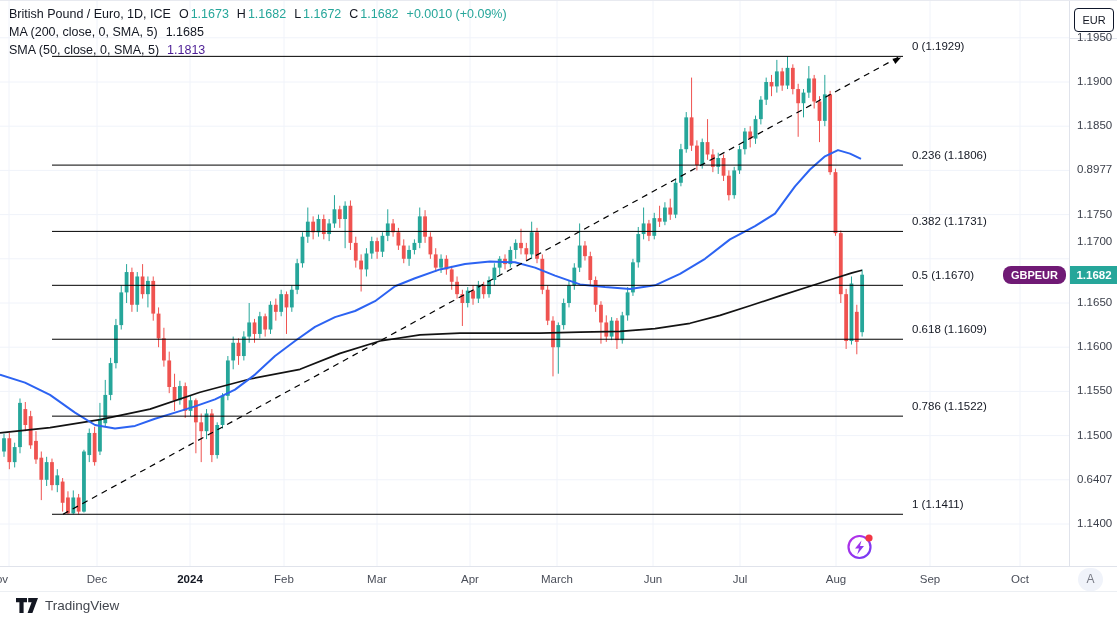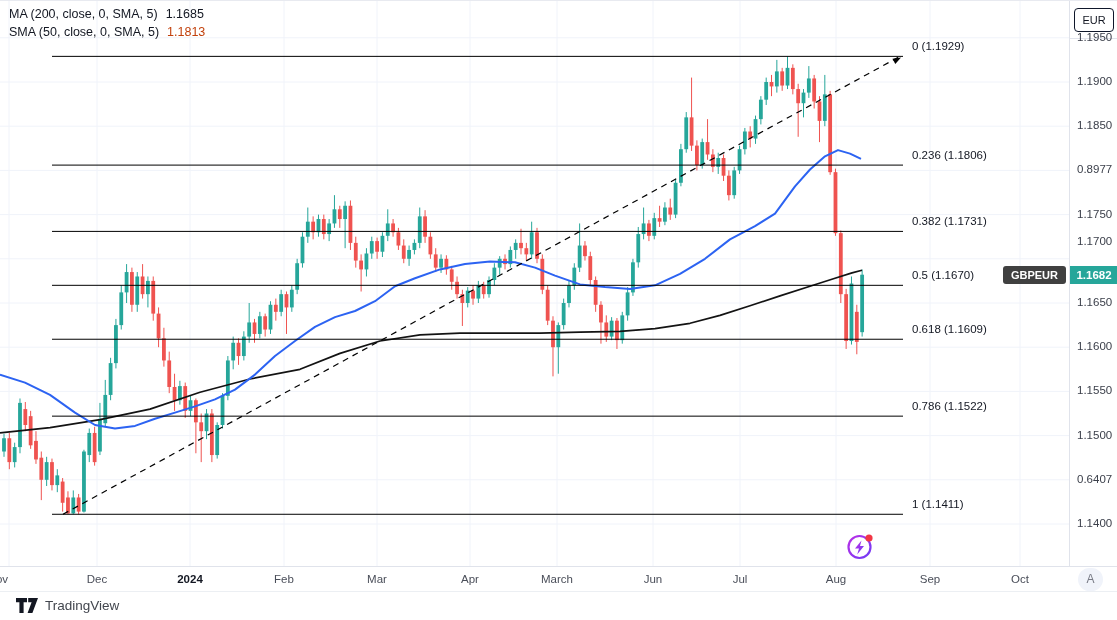--- a/index.html
+++ b/index.html
@@ -8,32 +8,32 @@
   .chart-wrap{position:absolute;left:0;top:0;width:1069px;height:565px;}
   svg{display:block;}
   
   .legend{position:absolute;left:9px;top:4px;font-size:12.5px;color:#131722;line-height:18px;white-space:nowrap;}
   .legend .row{height:18px;}
   .legend .title{font-weight:500;}
   .legend .k{margin-left:8px;color:#131722;}
   .legend .v{margin-left:2px;color:#26a69a;}
   .legend .chg{margin-left:8px;color:#26a69a;}
   .legend .ind-val{margin-left:8px;color:#131722;}
-  .legend .ind-val.blue{color:#c2410c;}
+  .legend .ind-val.blue{color:#4c1d95;}
   
   .price-axis{position:absolute;left:1069px;top:0;width:48px;height:590px;background:#fff;border-left:1px solid #e0e3eb;}
   .eur-chip{position:absolute;left:4px;top:7px;width:38px;height:22px;border:1px solid #0f172a;border-radius:4px;
             font-size:11px;color:#131722;text-align:center;line-height:22px;background:#fff;}
   .axis-sep{position:absolute;left:0;top:37px;width:48px;height:1px;background:#e0e3eb;}
   .pl{position:absolute;left:7px;font-size:11.5px;color:#3c404b;}
   .price-badge{position:absolute;left:0;width:48px;height:18px;background:#26a69a;color:#fff;
                font-size:11.5px;font-weight:600;line-height:18px;text-align:center;}
   
-  .symbol-badge{position:absolute;height:18px;background:#404040;color:#fff;font-size:11px;font-weight:700;
-                line-height:18px;padding:0 8px;border-radius:3px;right:3px;}
+  .symbol-badge{position:absolute;height:18px;background:#701a75;color:#fff;font-size:11px;font-weight:700;
+                line-height:18px;padding:0 8px;border-radius:8px;right:3px;}
   
   .time-axis{position:absolute;left:0;top:565px;width:1069px;height:25px;border-top:1px solid #e0e3eb;background:#fff;}
   .ml{position:absolute;top:6px;width:44px;margin-left:-22px;text-align:center;font-size:11.5px;color:#4a4e59;}
   .ml.year{font-weight:700;color:#131722;}
   .corner{position:absolute;left:1069px;top:565px;width:48px;height:25px;border-top:1px solid #e0e3eb;background:#fff;}
   .a-btn{position:absolute;left:9px;top:1px;width:25px;height:23px;border-radius:12px;background:#f0f3fa;
          color:#787b86;font-size:12px;text-align:center;line-height:23px;}
   
   .bottom-bar{position:absolute;left:0;top:590px;width:1117px;height:30px;background:#fff;border-top:1px solid #eceff3;}
   .brand{position:absolute;left:16px;top:6px;display:flex;align-items:center;}
@@ -417,20 +417,23 @@
           <text x="912" y="409.1520000000005" font-size="11.5" fill="#131722">0.786 (1.1522)</text>
           <line x1="52" y1="513.2759999999995" x2="903" y2="513.2759999999995" stroke="#000000" stroke-width="1"></line>
           <text x="912" y="507.2759999999995" font-size="11.5" fill="#131722">1 (1.1411)</text>
           <line x1="63" y1="513.2759999999995" x2="900" y2="55.363999999998896" stroke="#000000" stroke-width="1.2" stroke-dasharray="6 5"></line>
           <path d="M901 56.5 L892.5 57.7 L895.3 62.9 Z" fill="#000000"></path>
         </g>
       </svg>
 
     <div class="legend">
       <div class="row">
+        <span class="title">British Pound / Euro, 1D, ICE</span><span id="ohlc"><span class="k">O</span><span class="v">1.1673</span><span class="k">H</span><span class="v">1.1682</span><span class="k">L</span><span class="v">1.1672</span><span class="k">C</span><span class="v">1.1682</span></span><span class="chg">+0.0010 (+0.09%)</span>
+      </div>
+      <div class="row">
         <span>MA (200, close, 0, SMA, 5)</span><span class="ind-val">1.1685</span>
       </div>
       <div class="row">
         <span>SMA (50, close, 0, SMA, 5)</span><span class="ind-val blue">1.1813</span>
       </div>
     </div>
 
     <div class="symbol-badge" id="symBadge" style="top: 264.712px;">GBPEUR</div>
 
     <svg class="spark" viewBox="0 0 31 31">

